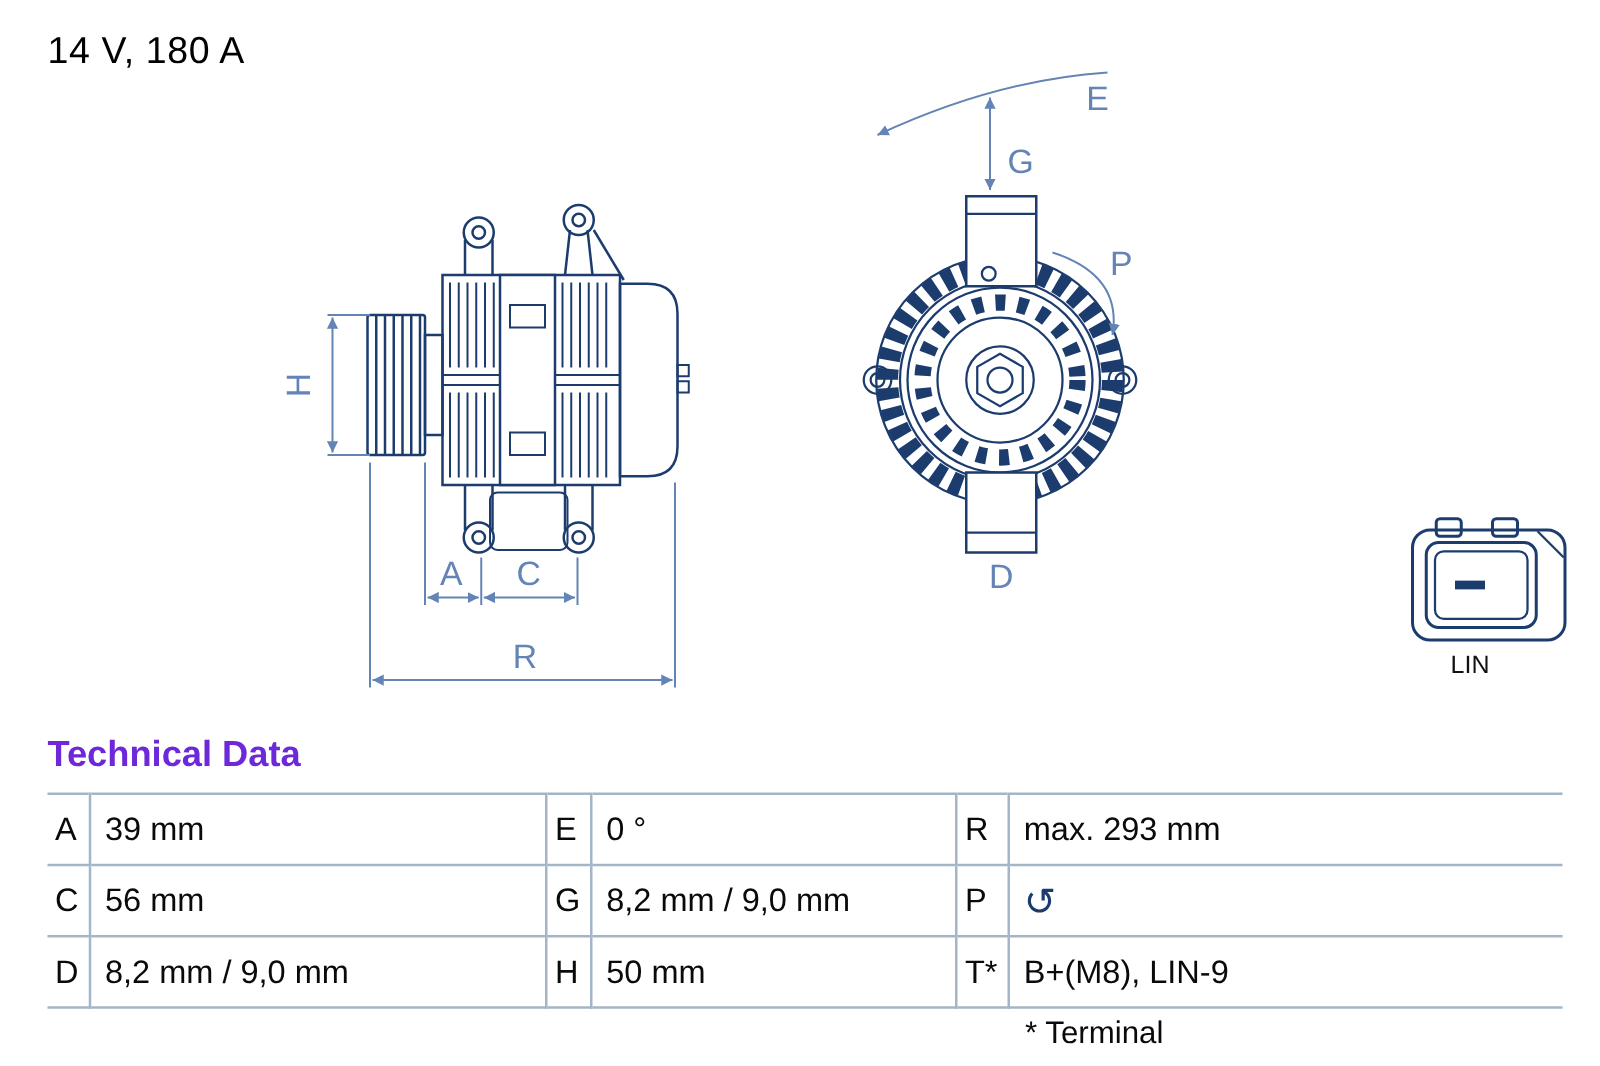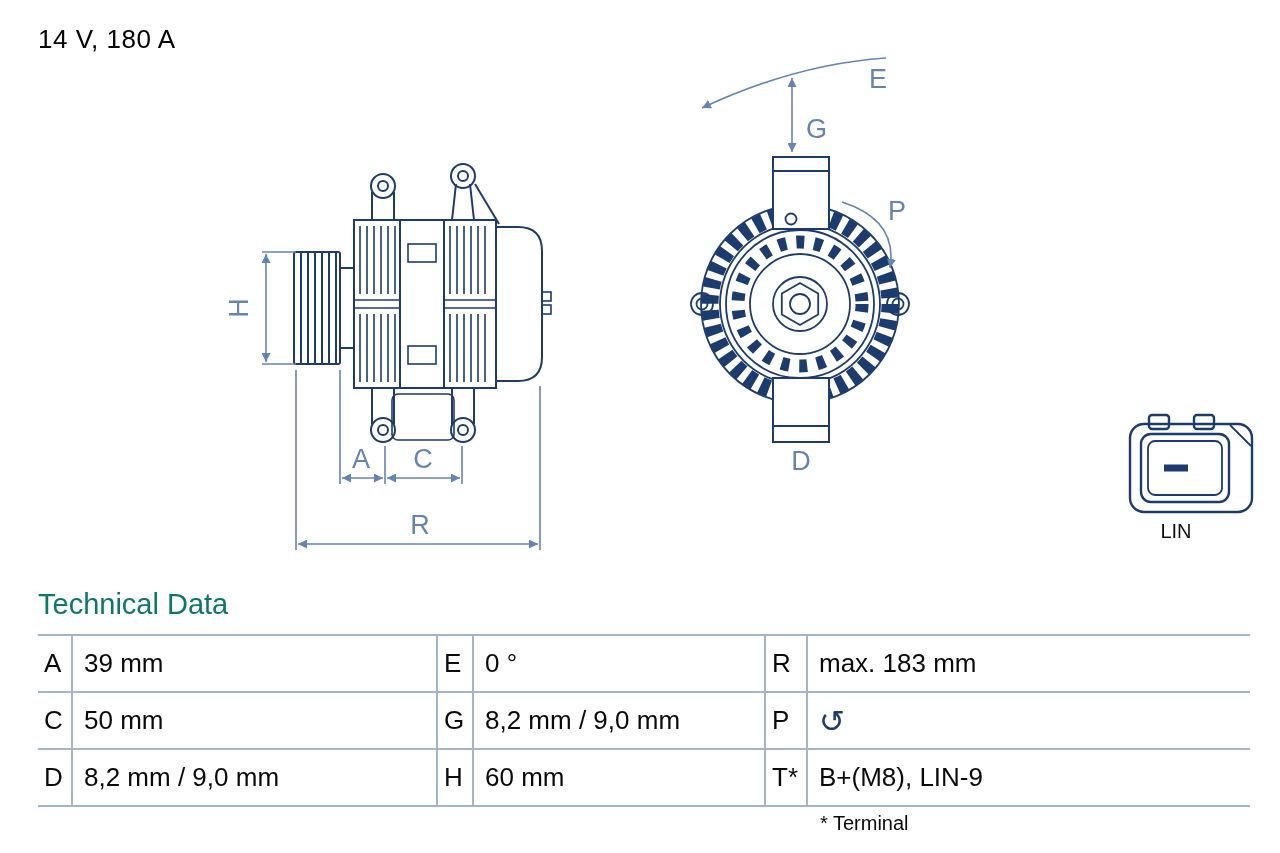--- a/index.html
+++ b/index.html
@@ -2,30 +2,30 @@
 <html><head>
 <meta charset="utf-8">
 <style>
   html,body{margin:0;padding:0;background:#fff;}
   .canvas{
     position:relative;width:1280px;height:853px;background:#ffffff;
     font-family:"Liberation Sans",sans-serif;color:#000;overflow:hidden;
   }
   .main-title{
     position:absolute;left:38px;top:24px;
-    font-size:26px;font-weight:400;color:#000;letter-spacing:0.5px;
+    font-size:30px;font-weight:400;color:#000;letter-spacing:0.5px;
   }
   .diagram-svg{position:absolute;left:0;top:0;}
   .diagram-svg text{font-family:"Liberation Sans",sans-serif;}
   .dim-label{fill:#6484b6;font-size:27px;}
   .connector-label{fill:#111;font-size:20px;}
 
   .tech-section{position:absolute;left:38px;top:588px;width:1212px;}
   .tech-heading{
-    font-size:29px;font-weight:normal;color:#0f766e;margin:0 0 13px 0;line-height:1.15;
+    font-size:29px;font-weight:bold;color:#6d28d9;margin:0 0 13px 0;line-height:1.15;
   }
   table.tech{
     width:100%;border-collapse:collapse;table-layout:fixed;
     border-top:2px solid #a3b6c7;
     font-size:26px;color:#0a0a0a;
   }
   table.tech td{
     border-bottom:2px solid #a3b6c7;
     height:53px;vertical-align:middle;
     white-space:nowrap;overflow:hidden;
@@ -34,21 +34,21 @@
   td.lab{padding-left:6px;}
   td.val{padding-left:11px;}
   col.c-lab1{width:34px;} col.c-val1{width:365px;}
   col.c-lab2{width:36px;} col.c-val2{width:292px;}
   col.c-lab3{width:42px;} col.c-val3{width:auto;}
   .rot-icon{
     font-family:"DejaVu Sans",sans-serif;font-size:31px;line-height:1;
     color:#1d3c6e;display:inline-block;transform:translateY(2px);
   }
   .footnote{
-    margin:5px 0 0 782px;font-size:20px;color:#0a0a0a;
+    margin:5px 0 0 782px;font-size:25px;color:#0a0a0a;
   }
 </style>
 </head>
 <body>
 
 <div class="canvas">
 
   <div class="main-title">14 V, 180 A</div>
 
   <svg class="diagram-svg" width="1280" height="580" viewBox="0 0 1280 580">
@@ -216,37 +216,37 @@
         <col class="c-lab3">
           <col class="c-val3">
       </colgroup>
       <tbody>
         <tr>
           <td class="lab">A</td>
           <td class="val">39 mm</td>
           <td class="lab">E</td>
           <td class="val">0 °</td>
           <td class="lab">R</td>
-          <td class="val">max. 183 mm</td>
+          <td class="val">max. 293 mm</td>
         </tr>
         <tr>
           <td class="lab">C</td>
-          <td class="val">50 mm</td>
+          <td class="val">56 mm</td>
           <td class="lab">G</td>
           <td class="val">8,2 mm / 9,0 mm</td>
           <td class="lab">P</td>
           <td class="val">
             <span class="rot-icon">↺</span>
           </td>
         </tr>
         <tr>
           <td class="lab">D</td>
           <td class="val">8,2 mm / 9,0 mm</td>
           <td class="lab">H</td>
-          <td class="val">60 mm</td>
+          <td class="val">50 mm</td>
           <td class="lab">T*</td>
           <td class="val">B+(M8), LIN-9</td>
         </tr>
       </tbody>
     </table>
 
     <div class="footnote">* Terminal</div>
   </div>
 
 </div>

